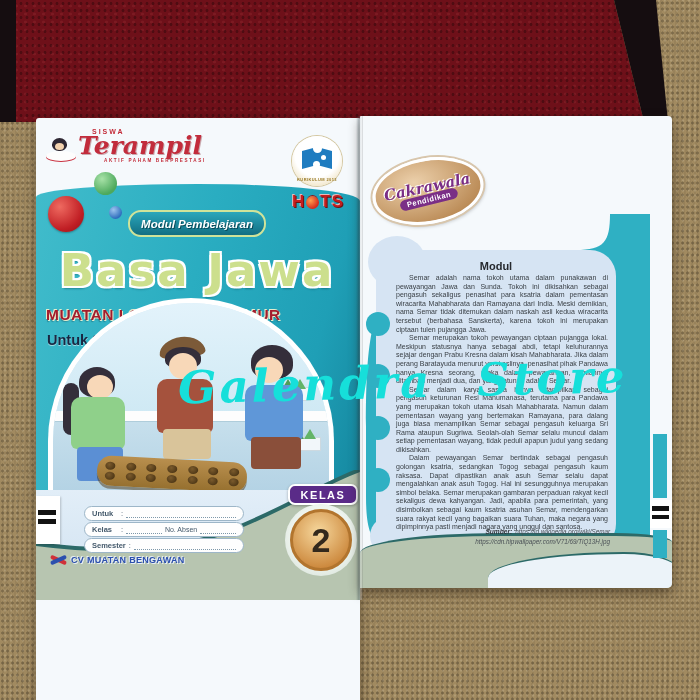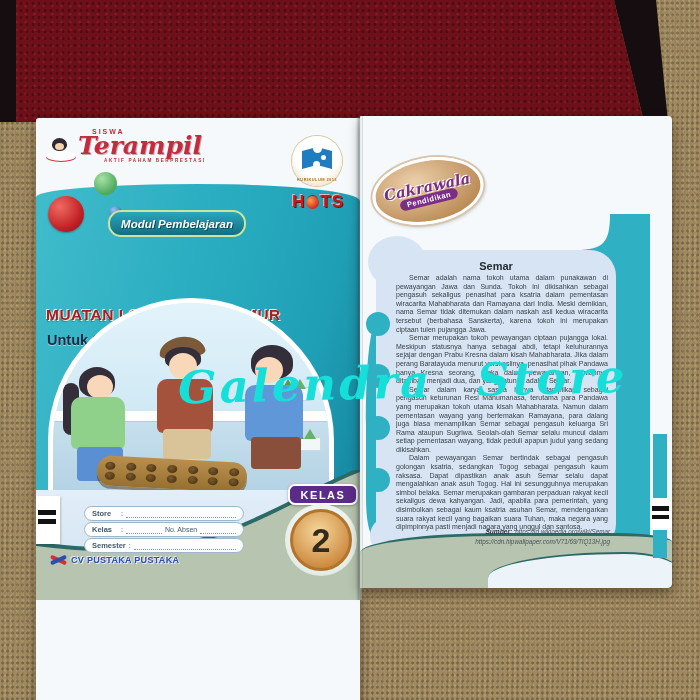--- a/index.html
+++ b/index.html
@@ -65,21 +65,21 @@
   .hots{position:absolute;right:16px;top:74px;font-size:17px;font-weight:900;color:#c41d1d;
     letter-spacing:1px;text-shadow:1px 1px 0 #6f1111,-1px -1px 0 #e9b8b8;display:flex;align-items:center;}
   .hots .globe{display:inline-block;width:13px;height:13px;border-radius:50%;margin:0 1px;
     background:radial-gradient(circle at 35% 35%,#ff9d4d,#d42a1e 70%);box-shadow:0 -2px 0 -1px #8a1a1a;}
 
   .dot{position:absolute;border-radius:50%;}
   .dot-red{left:12px;top:78px;width:36px;height:36px;background:radial-gradient(circle at 33% 30%,#ef6a60,#c01e24 65%,#8e1118);box-shadow:0 1px 2px rgba(0,0,0,.3);}
   .dot-green{left:58px;top:54px;width:23px;height:23px;background:radial-gradient(circle at 35% 30%,#a8e2a8,#4da95c 70%);}
   .dot-blue{left:73px;top:88px;width:13px;height:13px;background:radial-gradient(circle at 35% 30%,#9cc4ee,#2f6fbe 70%);}
 
-  .modul-badge{position:absolute;left:72px;top:92px;width:134px;height:23px;border-radius:13px;
+  .modul-badge{position:absolute;left:92px;top:92px;width:134px;height:23px;border-radius:13px;
     background:linear-gradient(180deg,#2aa7bb,#126e83);border:2.5px solid #cfe39a;
     color:#fff;font-weight:800;font-style:italic;font-size:11.5px;display:flex;align-items:center;justify-content:center;
     text-shadow:1px 1px 0 rgba(0,40,50,.6);}
 
   .bj-title{position:absolute;left:8px;top:126px;width:306px;text-align:center;
     font-family:"DejaVu Sans",sans-serif;font-weight:800;font-size:45px;letter-spacing:2px;color:#ccdf8d;
     text-shadow:-2px -2px 0 #fff,2px -2px 0 #fff,-2px 2px 0 #fff,2px 2px 0 #fff,0 3px 2px rgba(10,80,95,.45);}
   .bj-sub{position:absolute;left:10px;top:188px;width:280px;
     font-weight:800;font-size:15.5px;letter-spacing:.5px;color:#a31d2d;
     text-shadow:1px 1px 0 #e6eccd,-1px -1px 0 #e6eccd,0 2px 1px rgba(20,70,80,.35);}
@@ -201,20 +201,21 @@
     <span>H</span>
       <span class="globe"></span>
       <span>TS</span>
   </div>
 
   <div class="dot dot-red"></div>
   <div class="dot dot-green"></div>
   <div class="dot dot-blue"></div>
   <div class="modul-badge">Modul Pembelajaran</div>
 
+  <div class="bj-title">Basa Jawa</div>
   <div class="bj-sub">MUATAN LOKAL JAWA TIMUR</div>
   <div class="bj-edition">Untuk SD/MI Semester I</div>
 
   <div class="arch">
     <div class="wall"></div>
     <div class="ledge"></div>
     <div class="floor"></div>
     <div class="planter" style="right:18px;top:44%;">
         <i class="leaf"></i>
         <i class="leaf leaf2"></i>
@@ -269,21 +270,21 @@
     </div>
   </div>
 
   <div class="lp-bottom-blue"></div>
   <svg class="lp-sage" viewBox="0 0 324 130">
     <path d="M0,74 C60,82 140,84 200,58 C250,38 290,12 324,0 L324,130 L0,130 Z" fill="#b7c5b0"></path>
     <path d="M0,74 C60,82 140,84 200,58 C250,38 290,12 324,0" fill="none" stroke="#2c6a68" stroke-width="4"></path>
   </svg>
 
   <div class="field-row" style="top:388px;">
-    <span class="lbl">Store</span>
+    <span class="lbl">Untuk</span>
     <span>:</span>
     <span class="dots"></span>
   </div>
   <div class="field-row" style="top:404px;">
     <span class="lbl">Kelas</span>
     <span>:</span>
     <span class="dots"></span>
     <span class="sfx">No. Absen</span>
     <span class="dots"></span>
   </div>
@@ -293,21 +294,21 @@
     <span class="dots"></span>
   </div>
 
   <div class="kelas-pill">KELAS</div>
   <div class="kelas-circle">
     <div class="kelas-inner">2</div>
   </div>
 
   <div class="publisher">
     <span class="pub-icon"></span>
-    <span class="pub-text">CV PUSTAKA PUSTAKA</span>
+    <span class="pub-text">CV MUATAN BENGAWAN</span>
   </div>
 
   <div class="reg-left">
       <i></i>
       <i></i>
     </div>
 </div>
 
 <div id="right-page" class="page">
   <svg class="teal-frame" viewBox="0 0 312 472">
@@ -317,21 +318,21 @@
   <div class="scallop" style="top:196px;"></div>
   <div class="scallop" style="top:248px;"></div>
   <div class="scallop" style="top:300px;"></div>
   <div class="scallop" style="top:352px;"></div>
 
   <div class="cak-logo">
     <div class="cak-name">Cakrawala</div>
     <div class="cak-sub">Pendidikan</div>
   </div>
 
-  <div class="rp-heading">Semar</div>
+  <div class="rp-heading">Modul</div>
   <div class="rp-text">
     <p>Semar adalah nama tokoh utama dalam punakawan di pewayangan Jawa dan Sunda. Tokoh ini dikisahkan sebagai pengasuh sekaligus penasihat para ksatria dalam pementasan wiracarita Mahabharata dan Ramayana dari India. Meski demikian, nama Semar tidak ditemukan dalam naskah asli kedua wiracarita tersebut (berbahasa Sanskerta), karena tokoh ini merupakan ciptaan tulen pujangga Jawa.</p>
     <p>Semar merupakan tokoh pewayangan ciptaan pujangga lokal. Meskipun statusnya hanya sebagai abdi, tetapi keluhurannya sejajar dengan Prabu Kresna dalam kisah Mahabharata. Jika dalam perang Baratayuda menurut versi aslinya, penasihat pihak Pandawa hanya Kresna seorang, maka dalam pewayangan, jumlahnya ditambah menjadi dua, dan yang satunya adalah Semar.</p>
     <p>Semar dalam karya sastra hanya ditampilkan sebagai pengasuh keturunan Resi Manumanasa, terutama para Pandawa yang merupakan tokoh utama kisah Mahabharata. Namun dalam pementasan wayang yang bertemakan Ramayana, para dalang juga biasa menampilkan Semar sebagai pengasuh keluarga Sri Rama ataupun Sugriwa. Seolah-olah Semar selalu muncul dalam setiap pementasan wayang, tidak peduli apapun judul yang sedang dikisahkan.</p>
     <p>Dalam pewayangan Semar bertindak sebagai pengasuh golongan ksatria, sedangkan Togog sebagai pengasuh kaum raksasa. Dapat dipastikan anak asuh Semar selalu dapat mengalahkan anak asuh Togog. Hal ini sesungguhnya merupakan simbol belaka. Semar merupakan gambaran perpaduan rakyat kecil sekaligus dewa kahyangan. Jadi, apabila para pemerintah, yang disimbolkan sebagai kaum ksatria asuhan Semar, mendengarkan suara rakyat kecil yang bagaikan suara Tuhan, maka negara yang dipimpinnya pasti menjadi nagara yang unggul dan santosa.</p>
   </div>
   <div class="rp-sumber">
     <span class="s-lbl">Sumber:</span><span class="s-line">https://id.wikipedia.org/wiki/Semar</span>
     <div class="s-line">https://cdn.hipwallpaper.com/V71/69/TiQ13H.jpg</div>
   </div>

